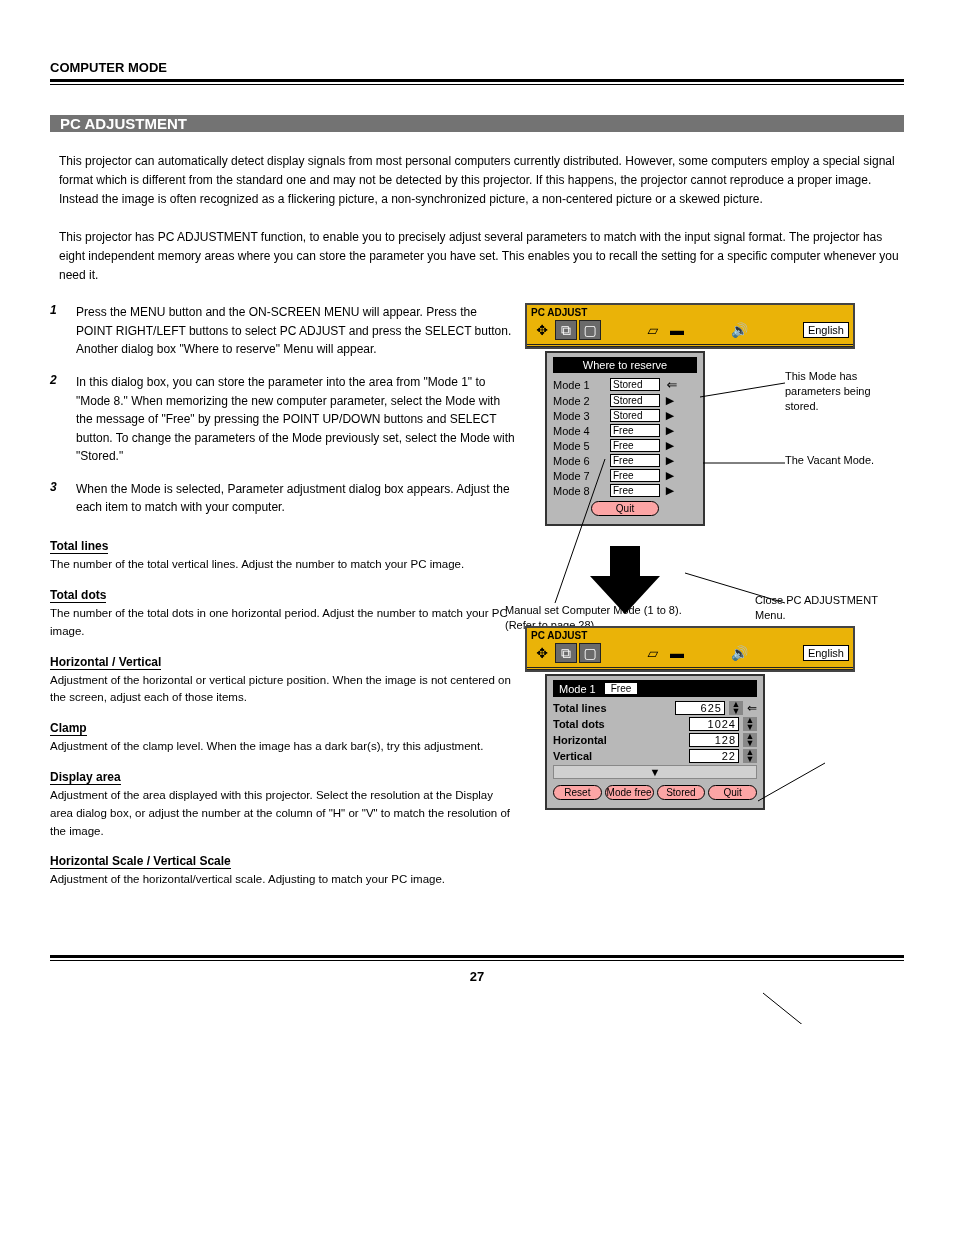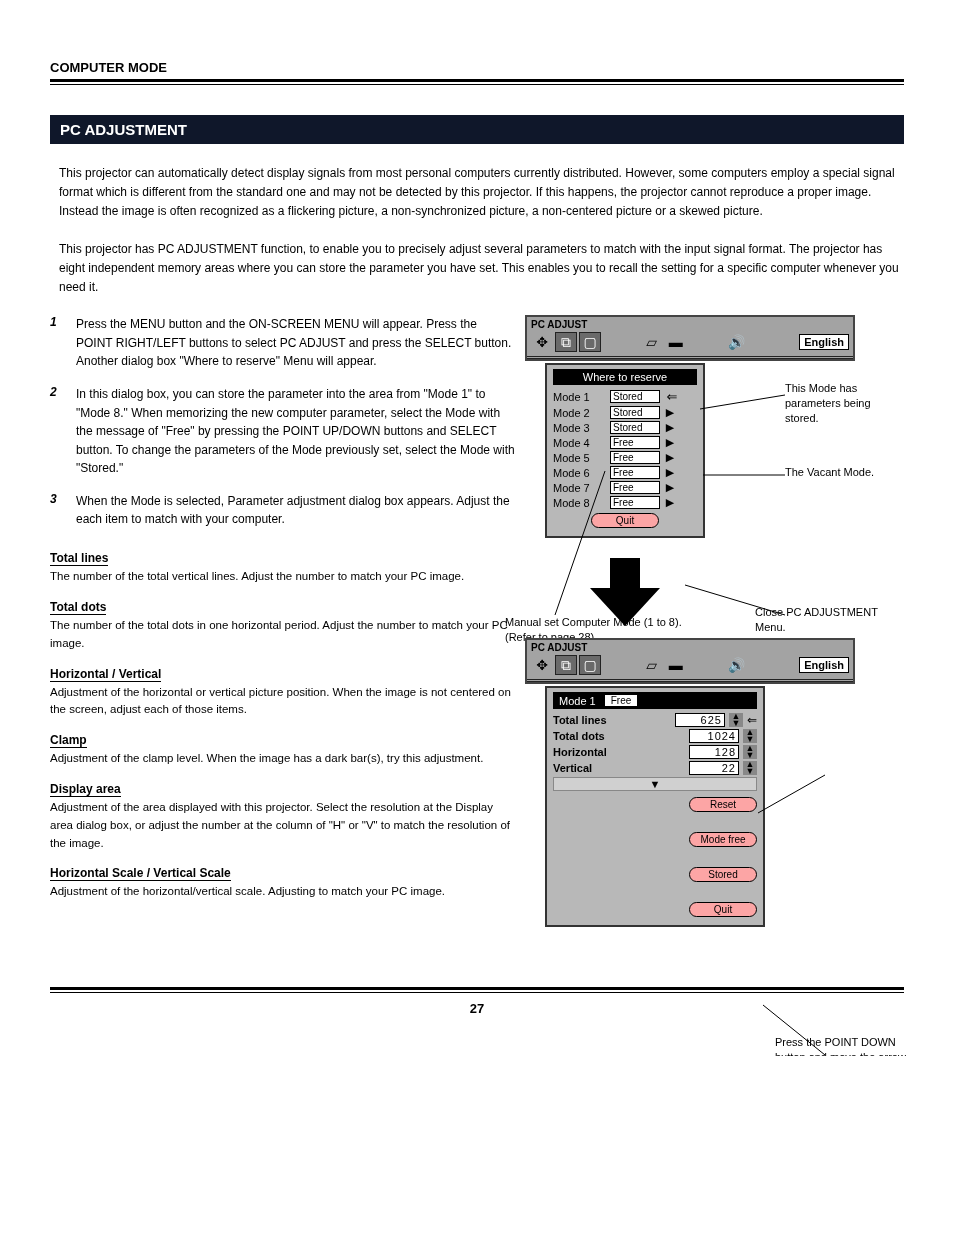--- a/index.html
+++ b/index.html
@@ -11,23 +11,23 @@
     margin: 0 auto;
     padding: 60px 50px 40px 50px;
   }
   .page-rule {
     border-top: 3px solid #000;
     border-bottom: 1px solid #000;
     height: 6px;
     margin-bottom: 30px;
   }
   .section-bar {
-    background: #0f172a;
+    background: #737373;
     color: #fff;
-    padding: 6px 10px;
+    padding: 0 10px;
     font-size: 15px;
     font-weight: bold;
     margin-bottom: 20px;
   }
   .intro-text {
     font-size: 12px;
     line-height: 1.6;
     margin-bottom: 18px;
     margin-left: 9px;
   }
@@ -66,21 +66,21 @@
     margin: 8px 0 2px 0;
   }
   .item-desc {
     font-size: 11.5px;
     line-height: 1.55;
     margin-bottom: 6px;
   }
 
   
   .menubar {
-    background: #a3a3a3;
+    background: #eab308;
     border: 2px solid #444;
     position: relative;
     font-size: 11px;
   }
   .mb-title {
     font-size: 10px;
     font-weight: bold;
     padding: 2px 4px 0 4px;
   }
   .mb-row {
@@ -98,21 +98,21 @@
   .mb-icon.selected {
     background: #6a6a6a;
     color: #fff;
     border: 1px solid #222;
   }
   .mb-spacer { flex: 1; }
   .mb-lang {
     background: #fff;
     border: 1px solid #000;
     padding: 1px 4px;
-    font-weight: bold;
+    font-weight: normal;
     font-size: 11px;
     margin-left: 11px;
   }
 
   .panel {
     background: #b8b8b8;
     border: 2px solid #333;
     padding: 4px 6px 8px 6px;
     position: relative;
   }
@@ -215,23 +215,23 @@
     border: 1px solid #888;
     height: 14px;
     display: flex;
     justify-content: center;
     align-items: center;
     font-size: 11px;
     margin-bottom: 6px;
   }
   .btn-stack {
     display: flex;
-    flex-direction: column;
+    flex-direction: row;
     align-items: flex-end;
-    gap: 20px;
+    gap: 3px;
   }
   .btn-stack .pill-btn { margin: 0; }
 
   
   .callout {
     position: absolute;
     font-size: 11px;
     line-height: 1.35;
   }
   .callout-line {

